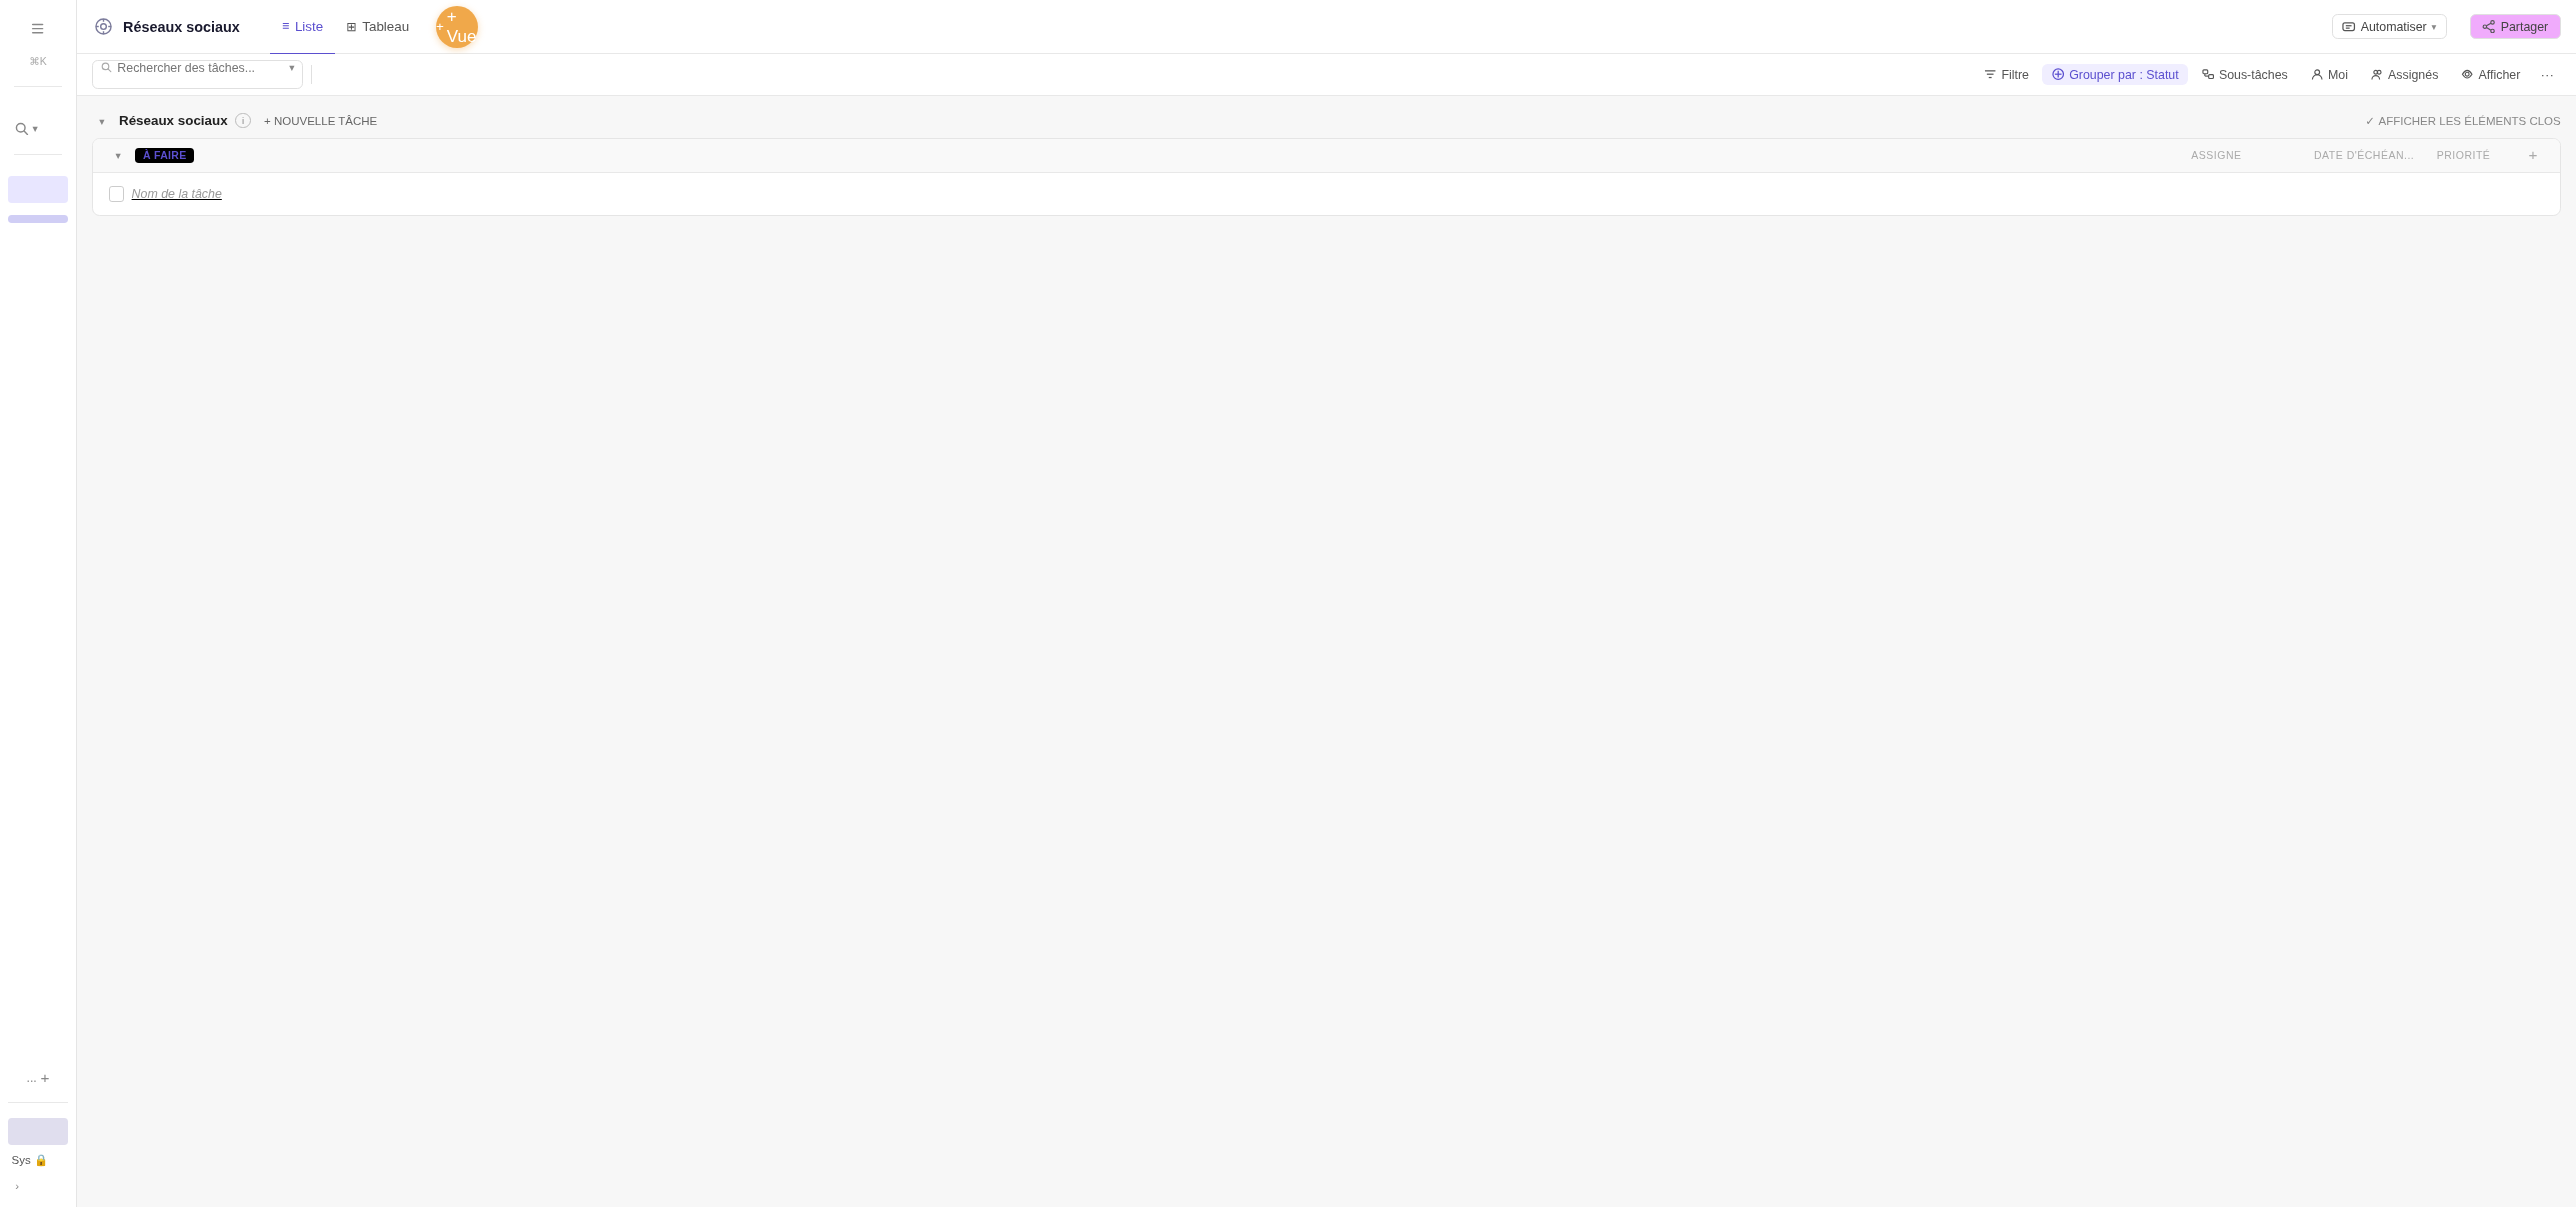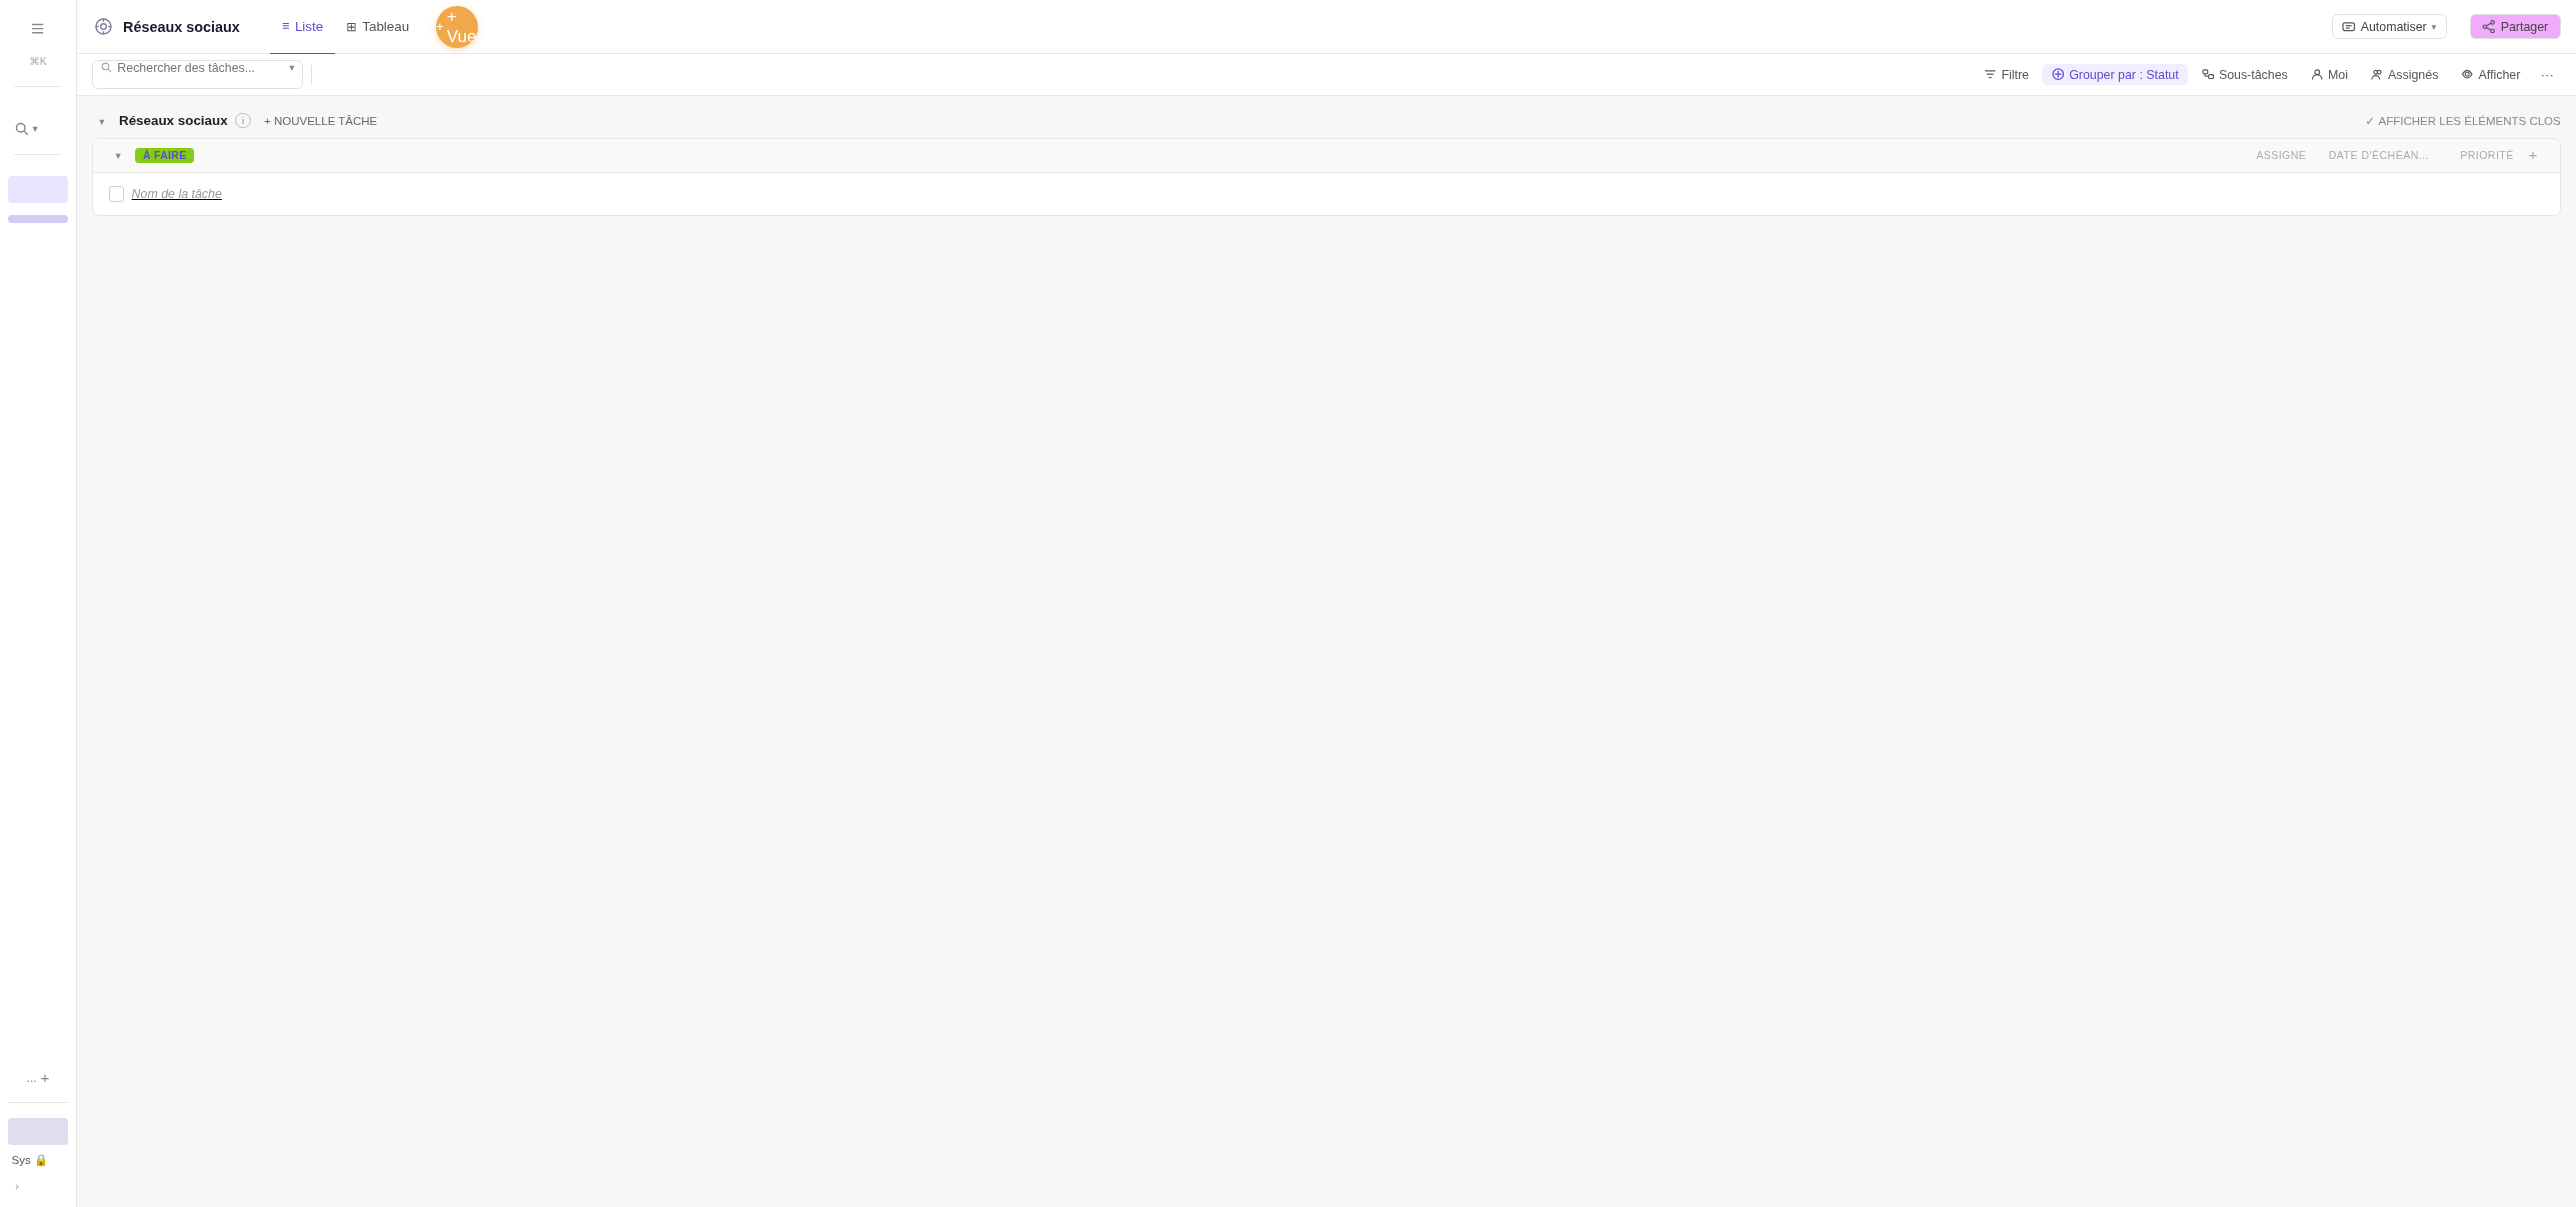--- a/index.html
+++ b/index.html
@@ -354,37 +354,36 @@
       gap: 7.7px;
     }
     .task-table-header-collapse {
       width: 19px; height: 19px;
       display: flex; align-items: center; justify-content: center;
       cursor: pointer;
       color: #888;
       font-size: 10.5px;
     }
     .status-badge {
-      background: #84cc16;
+      background: #000000;
       color: #5b4fcf;
       font-size: 10.5px;
       font-weight: 600;
       padding: 1.9px 7.7px;
       border-radius: 3.8px;
       letter-spacing: 0.3px;
     }
     .col-spacer { flex: 1; }
     .col-header {
       font-size: 10.5px;
       color: #aaa;
       font-weight: 500;
       text-transform: uppercase;
       letter-spacing: 0.5px;
       width: 115px;
-      text-align: right;
     }
     .col-header.priority { width: 77px; }
     .col-add {
       width: 23px; height: 23px;
       display: flex; align-items: center; justify-content: center;
       cursor: pointer;
       color: #aaa;
       font-size: 15.3px;
       border-radius: 3.8px;
     }

